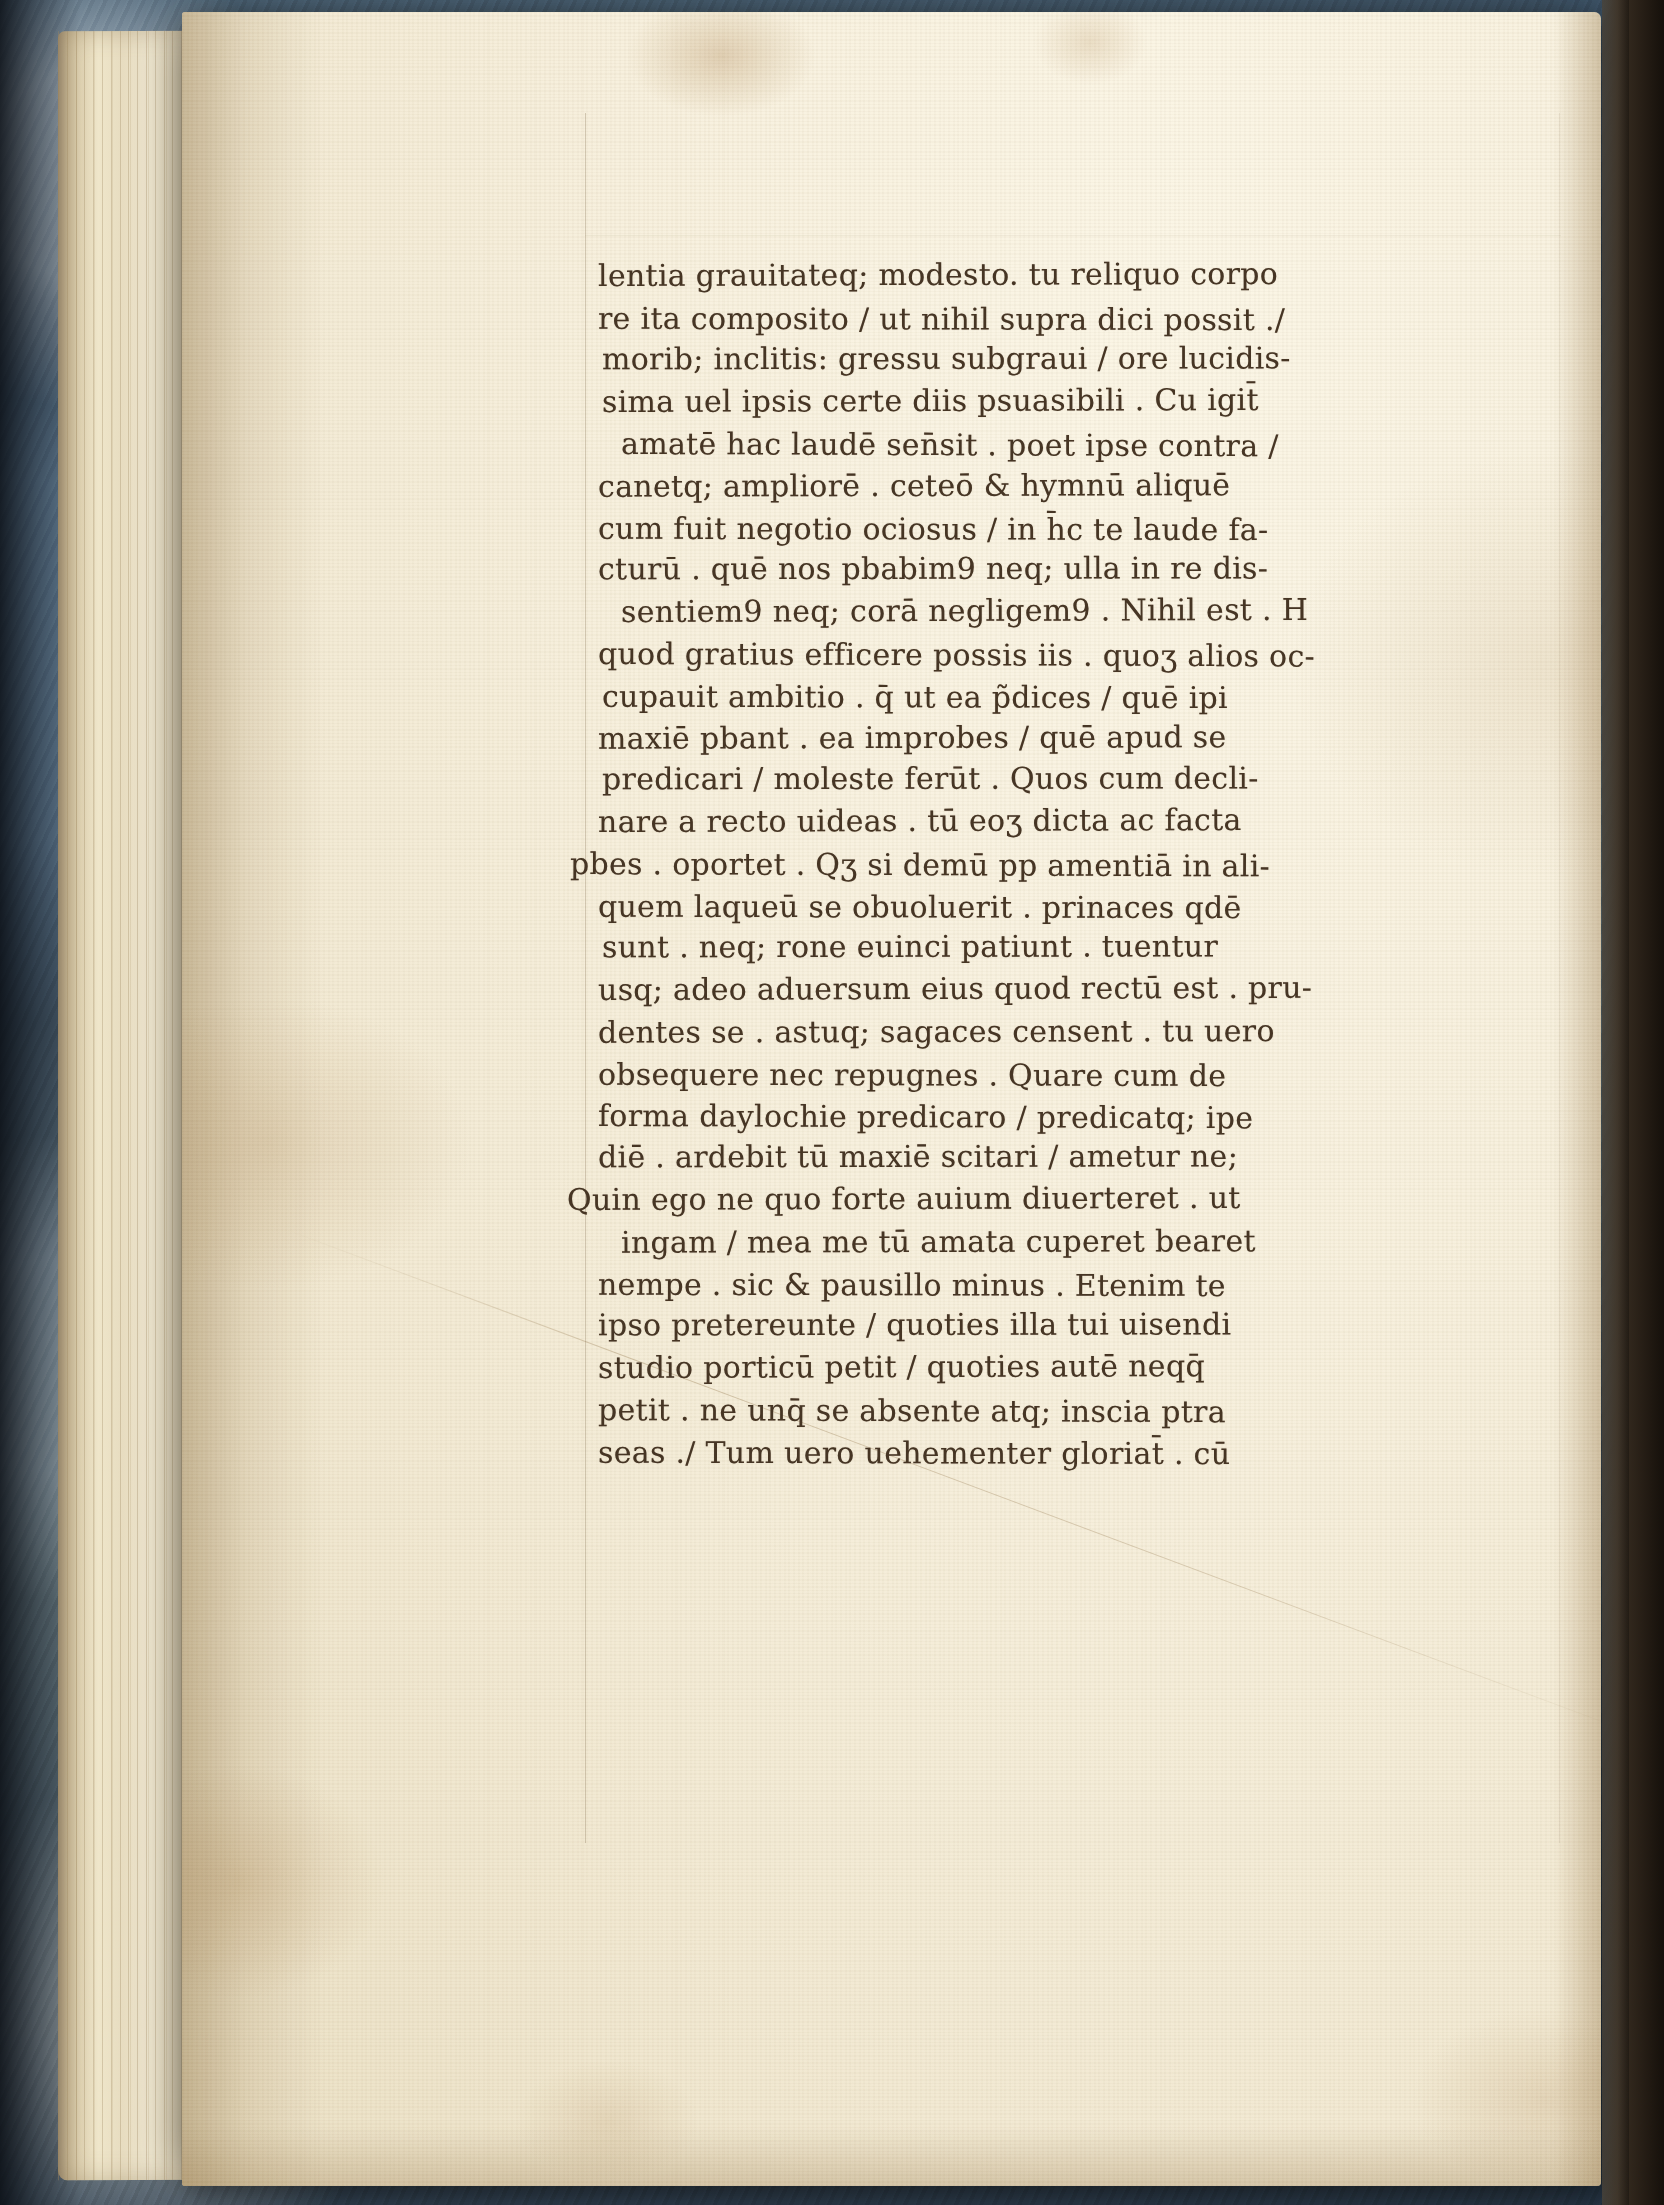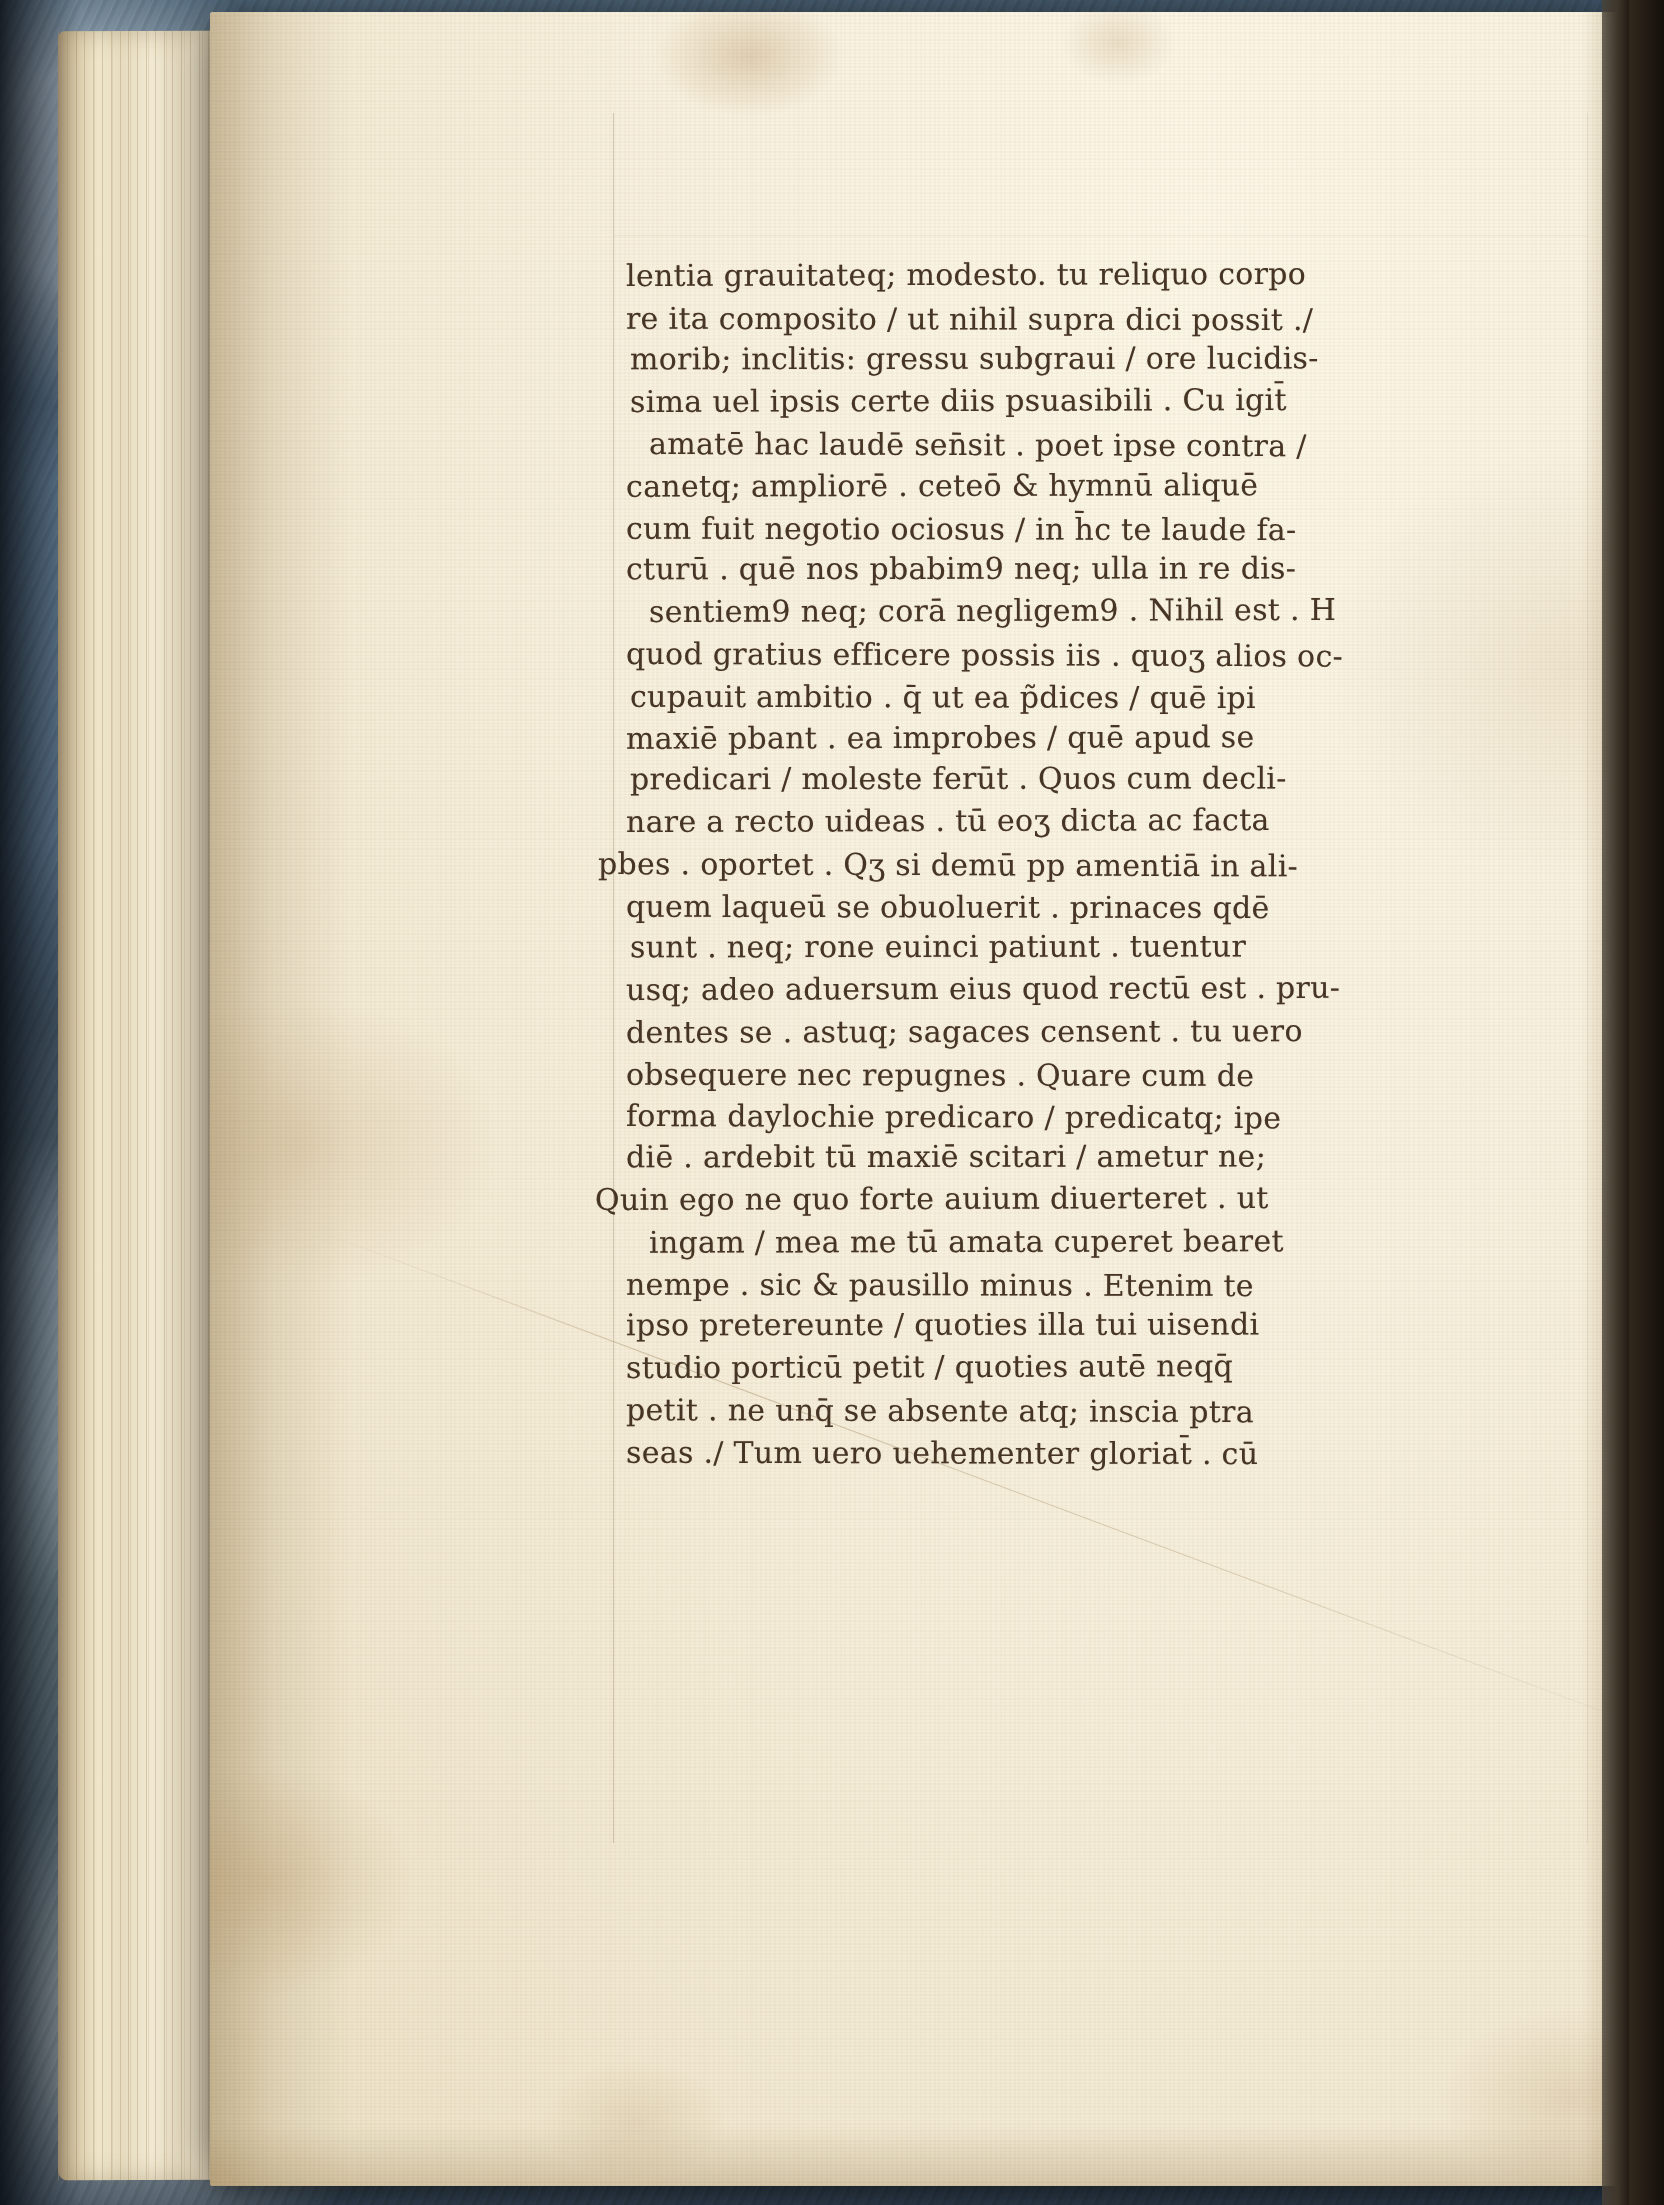--- a/index.html
+++ b/index.html
@@ -107,21 +107,20 @@
     top: 12px;
     width: 1419px;
     height: 2174px;
     background:
       radial-gradient(ellipse at 70% 12%, #fbf6e6 0%, #f7f0dd 40%, #f2e9d2 70%, #eadfc3 100%);
     box-shadow:
       -20px 0 41px -13.5px rgba(40,30,15,0.45),
       8px 6.8px 27px rgba(0,0,0,0.45);
     border-radius: 2.7px 6.8px 4px 2.7px;
     overflow: hidden;
-    margin-left: 28px;
   }
 
   
   .foxing {
     position: absolute;
     inset: 0;
     pointer-events: none;
     background:
       radial-gradient(ellipse 135px 88px at 38% 2%, rgba(168,126,74,0.30), rgba(0,0,0,0) 70%),
       radial-gradient(ellipse 81px 61px at 64% 1.4%, rgba(180,140,88,0.22), rgba(0,0,0,0) 70%),

